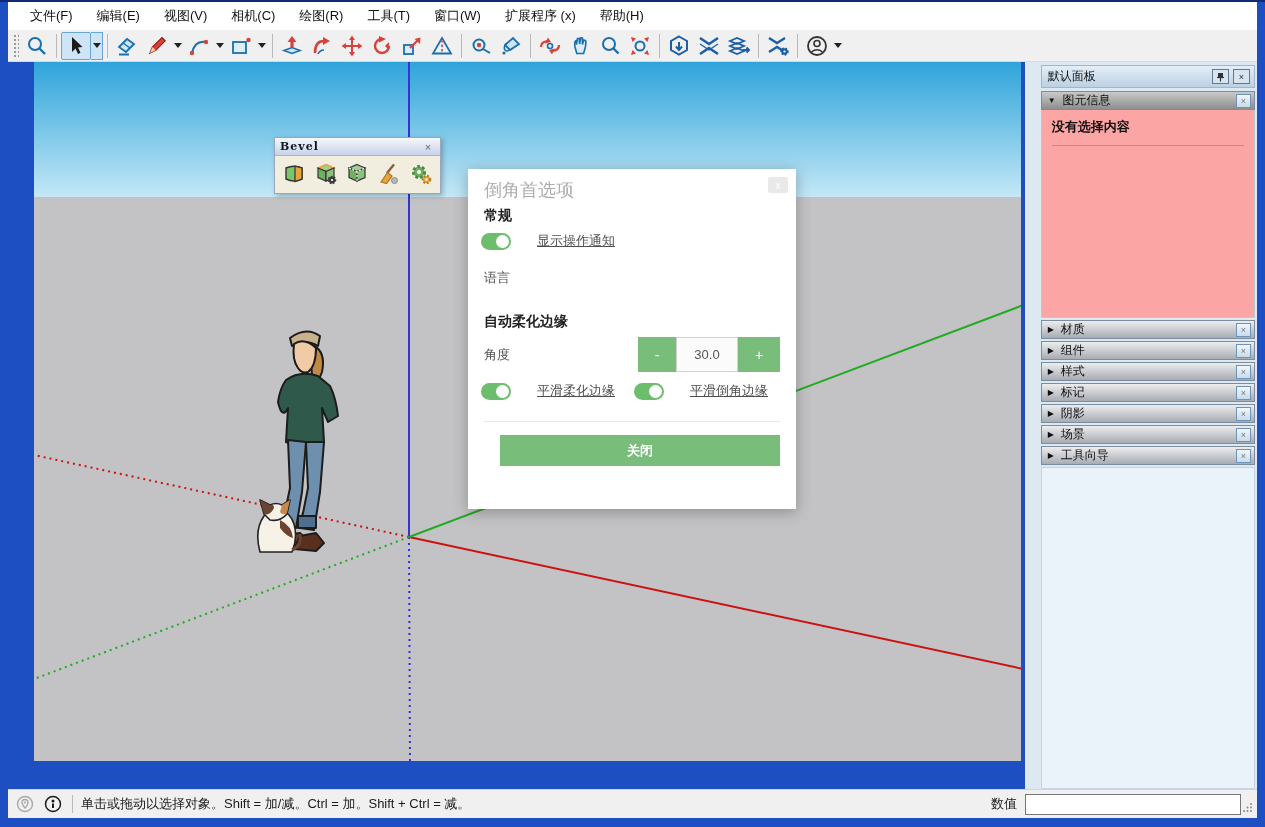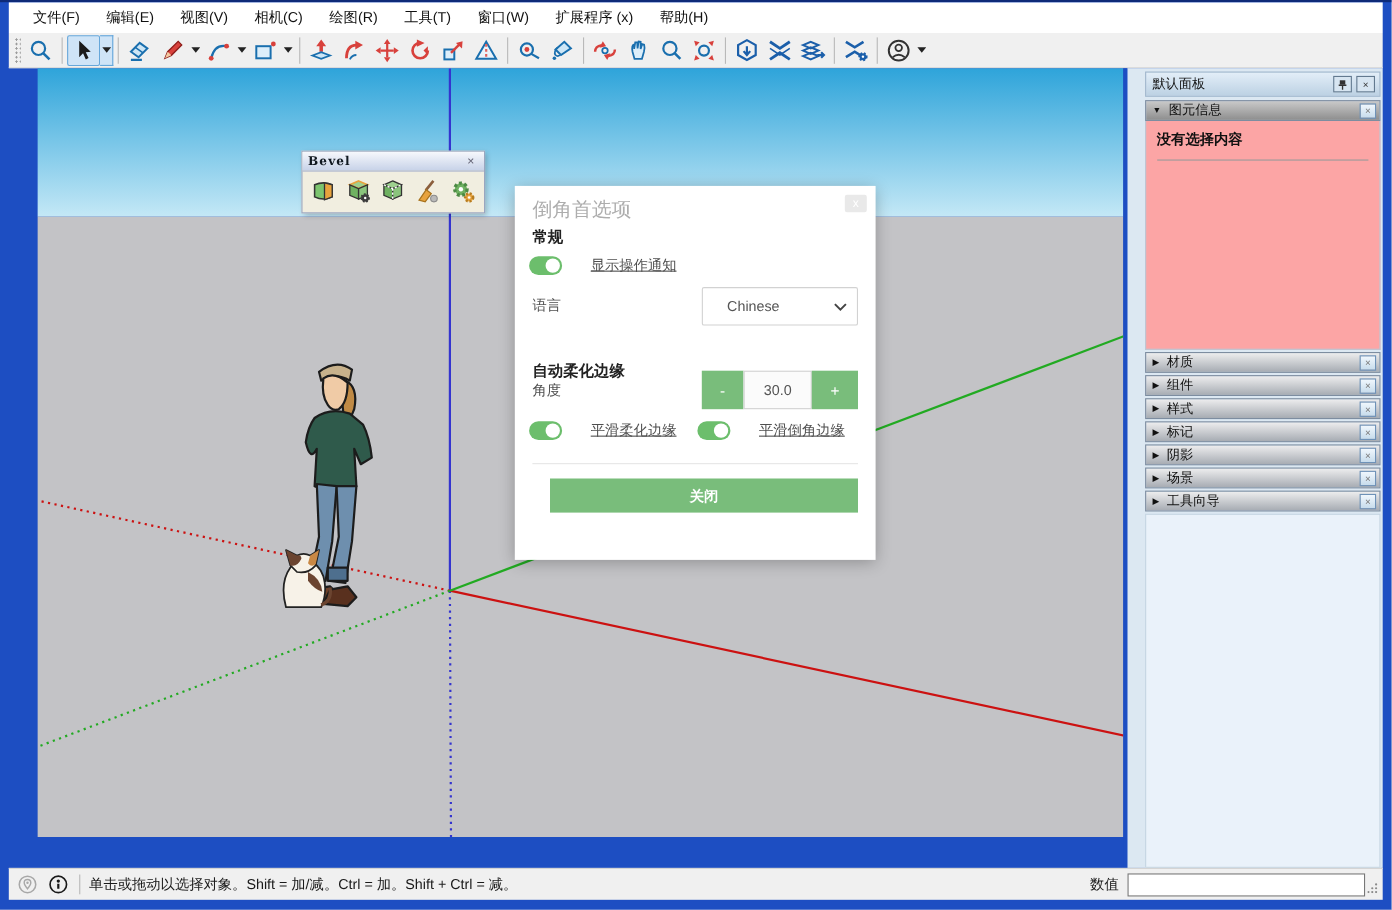--- a/index.html
+++ b/index.html
@@ -392,28 +392,22 @@
         <div class="dlg-h" style="top:38px;">常规</div>
 
         <div class="toggle-row" style="left:13px; top:63px;">
           <span class="toggle">
                 <span class="knob"></span>
               </span>
           <span>显示操作通知</span>
         </div>
 
         <div class="dlg-label" style="top:100px;">语言</div>
-        <div class="dlg-select" style="top:92px;">
-          <span>Chinese</span>
-          <svg width="12" height="8" viewBox="0 0 12 8">
-                <path d="M1 1.5 L6 6.5 L11 1.5" fill="none" stroke="#444" stroke-width="1.8"></path>
-              </svg>
-        </div>
-
-        <div class="dlg-h" style="top:160px;font-family:Liberation Mono, monospace;">自动柔化边缘</div>
+
+        <div class="dlg-h" style="top:144px;font-family:Liberation Mono, monospace;">自动柔化边缘</div>
 
         <div class="dlg-label" style="top:177px;">角度</div>
         <div class="stepper" style="top:168px;">
           <div class="step-btn">-</div>
           <div class="step-val">30.0</div>
           <div class="step-btn step-plus">+</div>
         </div>
 
         <div class="toggle-row" style="left:13px; top:213px;">
           <span class="toggle">

